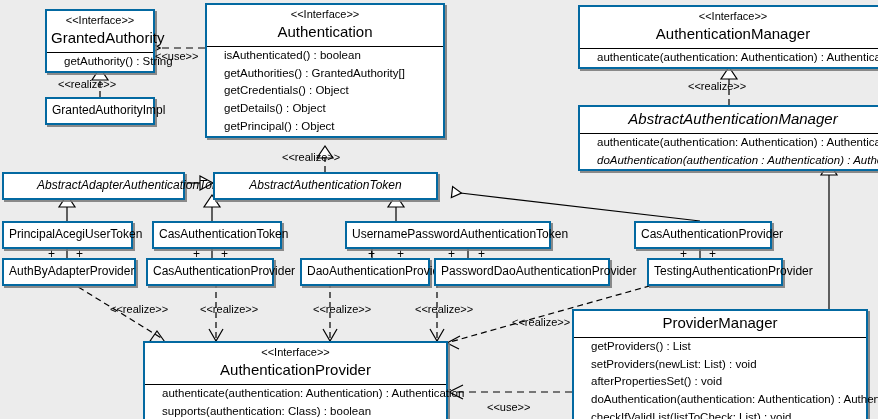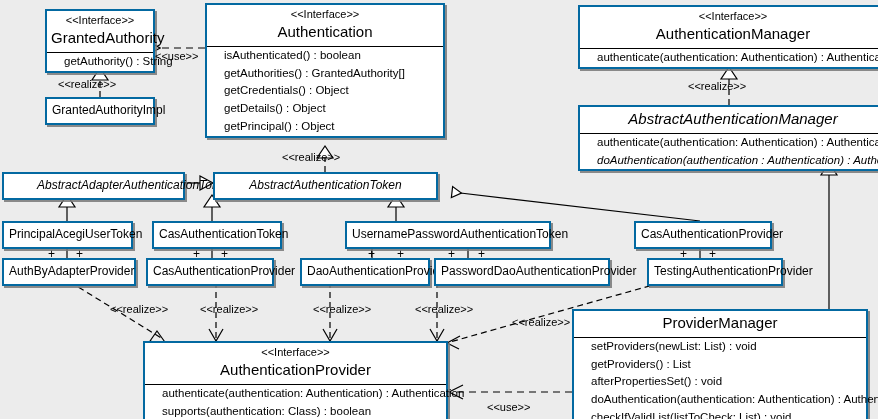--- a/index.html
+++ b/index.html
@@ -323,22 +323,22 @@
       <div class="op">authenticate(authentication: Authentication) : Authentication</div>
       <div class="op">supports(authentication: Class) : boolean</div>
     </div>
   </div>
 
   <div class="cls" style="left:572px; top:309px; width:296px;">
     <div class="hdr">
       <span class="cname">ProviderManager</span>
     </div>
     <div class="ops">
+      <div class="op">getProviders() : List</div>
       <div class="op">setProviders(newList: List) : void</div>
-      <div class="op">getProviders() : List</div>
       <div class="op">afterPropertiesSet() : void</div>
       <div class="op">doAuthentication(authentication: Authentication) : Authentication</div>
       <div class="op">checkIfValidList(listToCheck: List) : void</div>
     </div>
   </div>
 
   <div class="lbl" style="left:155px; top:50px;">&lt;&lt;use&gt;&gt;</div>
 
   <div class="lbl" style="left:58px; top:78px;">&lt;&lt;realize&gt;&gt;</div>
 

